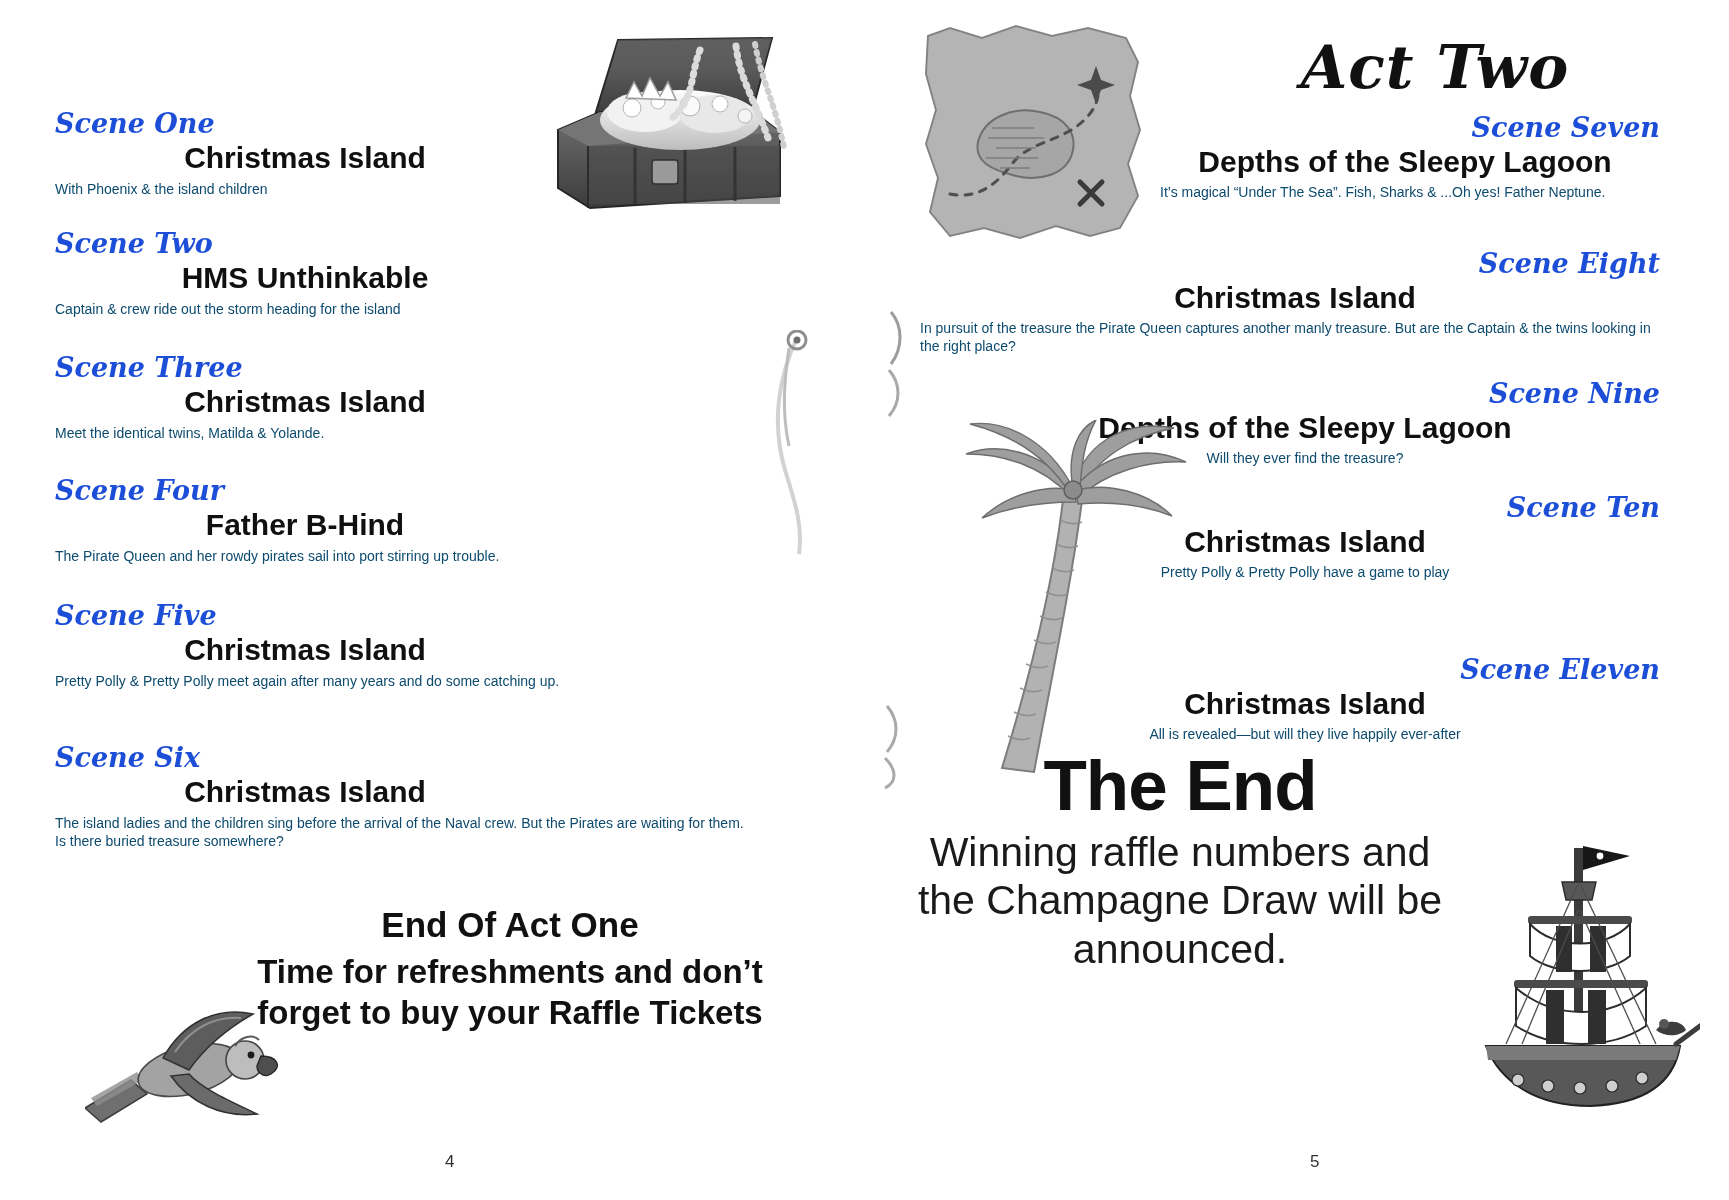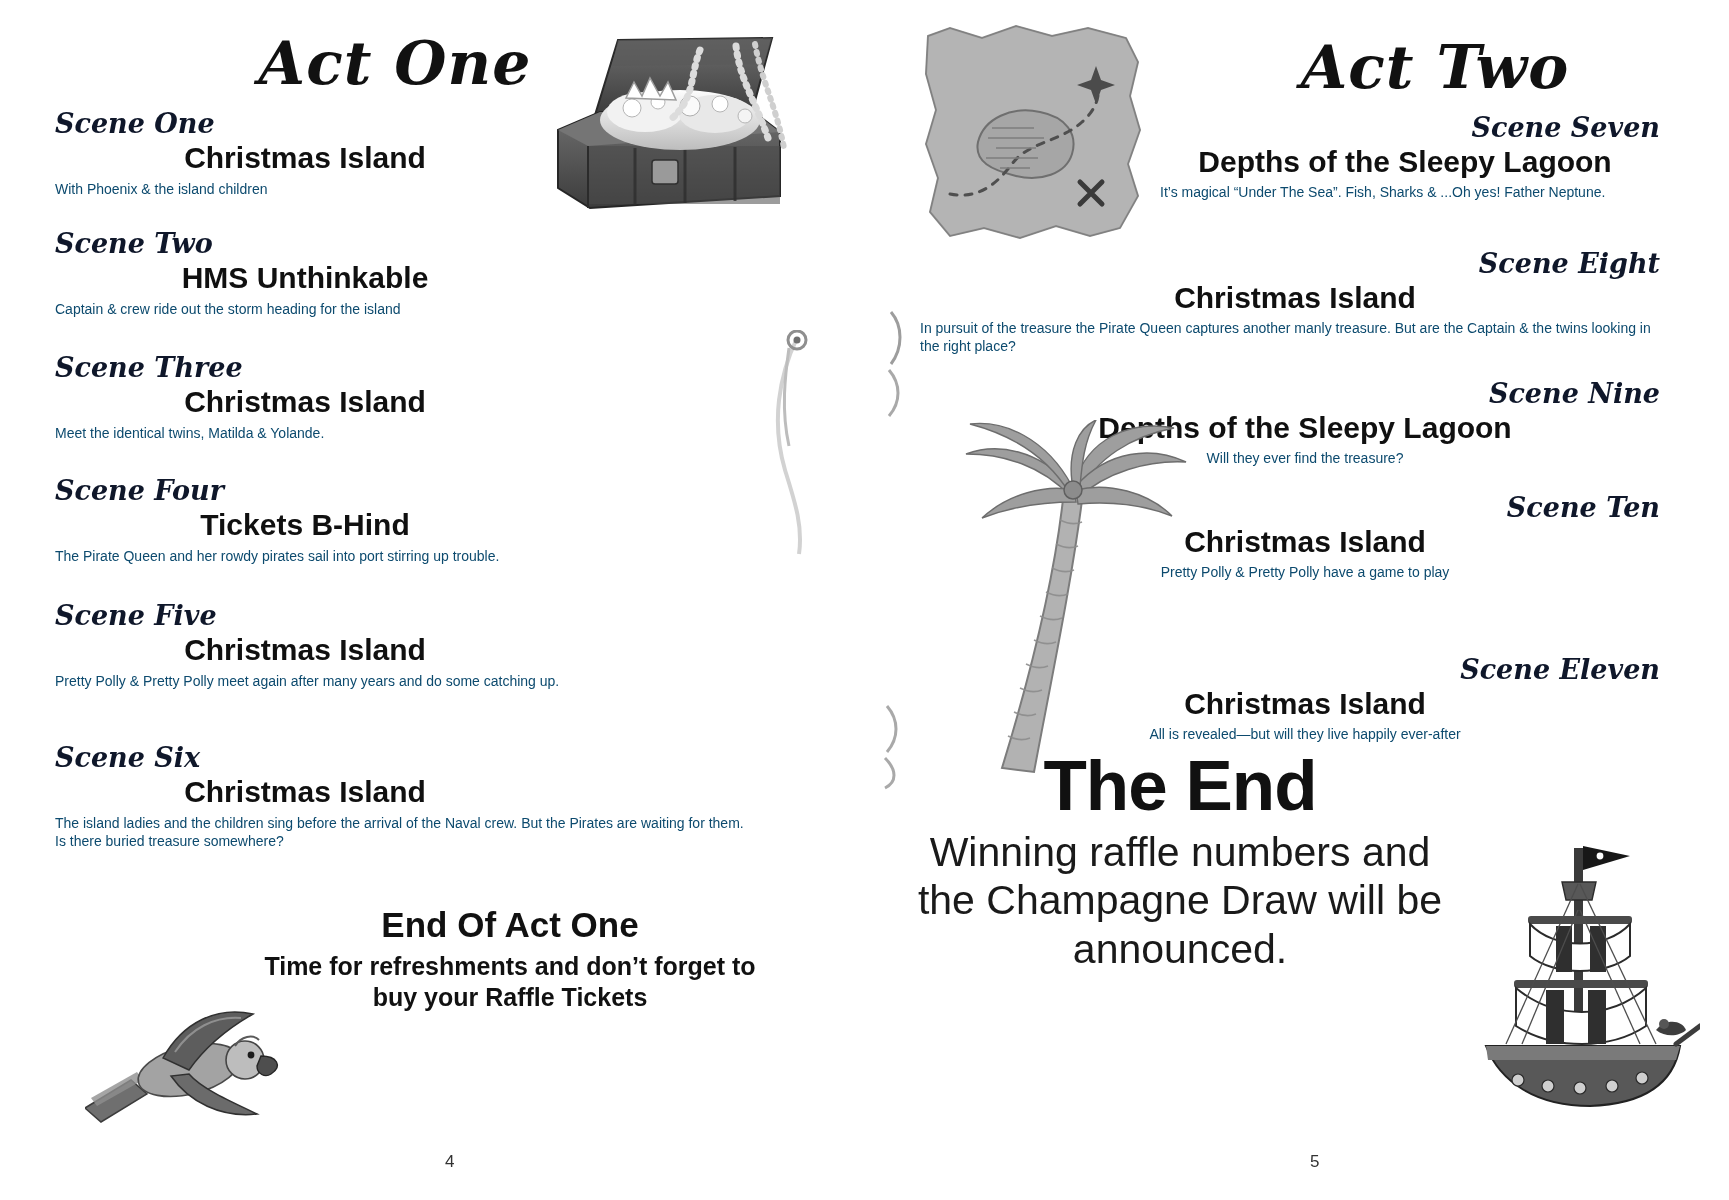--- a/index.html
+++ b/index.html
@@ -37,21 +37,21 @@
     font-size: 60px;
     letter-spacing: 1px;
     color: #111;
     text-align: center;
   }
   .scene-label {
     font-family: "DejaVu Serif", serif;
     font-style: italic;
     font-weight: bold;
     font-size: 27px;
-    color: #0f172a;
+    color: #1d4ed8;
   }
   .scene-place {
     font-family: "Liberation Sans", sans-serif;
     font-weight: bold;
     font-size: 30px;
     color: #101010;
   }
   .scene-desc {
     font-family: Liberation Sans, sans-serif;
     font-size: 14px;
@@ -83,21 +83,21 @@
   .end-act-title {
     font-family: "Liberation Sans", sans-serif;
     font-weight: bold;
     font-size: 35px;
     color: #111;
     margin-bottom: 6px;
   }
   .end-act-sub {
     font-family: "Liberation Sans", sans-serif;
     font-weight: bold;
-    font-size: 25px;
+    font-size: 33px;
     line-height: 1.25;
     color: #111;
   }
 
   .page-num {
     position: absolute;
     font-family: "Liberation Sans", sans-serif;
     font-size: 17px;
     color: #333;
   }
@@ -174,21 +174,20 @@
     background: #ffffff;
   }
 </style>
 </head>
 <body>
 
 <div class="page">
 
   <div class="panel panel-left">
 
-    <div class="act-title left-title">Act One</div>
 
     <div class="left-block l1">
       <span class="scene-label">Scene One</span>
       <span class="scene-place">Christmas Island</span>
       <span class="scene-desc">With Phoenix &amp; the island children</span>
     </div>
 
     <div class="left-block l2">
       <span class="scene-label">Scene Two</span>
       <span class="scene-place">HMS Unthinkable</span>
@@ -196,21 +195,21 @@
     </div>
 
     <div class="left-block l3">
       <span class="scene-label">Scene Three</span>
       <span class="scene-place">Christmas Island</span>
       <span class="scene-desc">Meet the identical twins,  Matilda &amp; Yolande.</span>
     </div>
 
     <div class="left-block l4">
       <span class="scene-label">Scene Four</span>
-      <span class="scene-place">Tickets B-Hind</span>
+      <span class="scene-place">Father B-Hind</span>
       <span class="scene-desc">The Pirate Queen and her rowdy pirates sail into port stirring up trouble.</span>
     </div>
 
     <div class="left-block l5">
       <span class="scene-label">Scene Five</span>
       <span class="scene-place">Christmas Island</span>
       <span class="scene-desc">Pretty Polly &amp; Pretty Polly meet again after many years and do some catching up.</span>
     </div>
 
     <div class="left-block l6">

